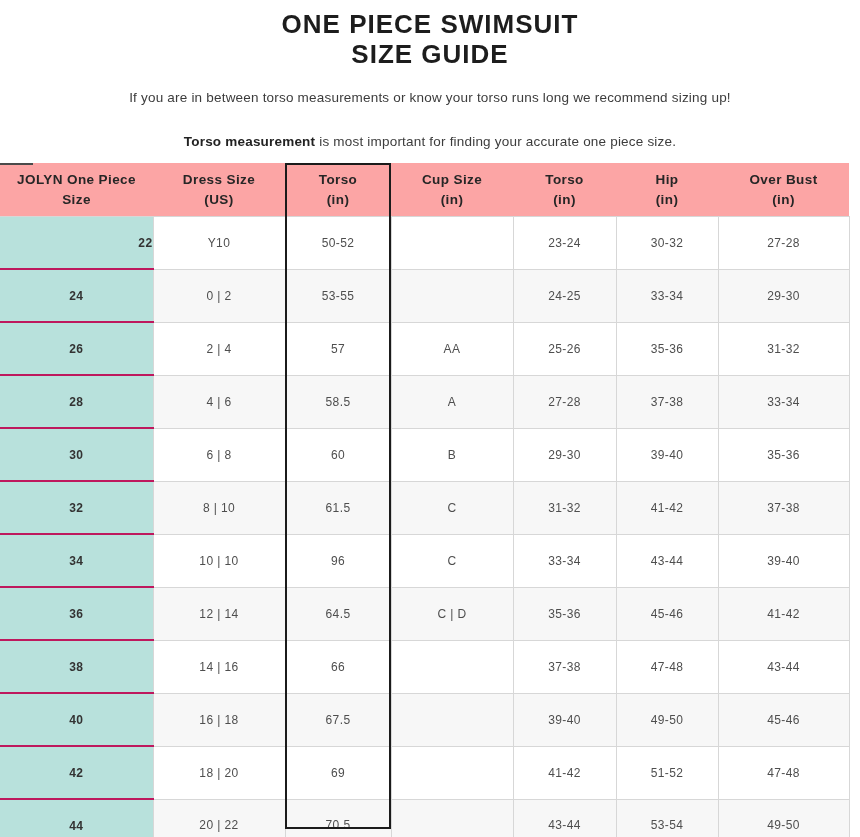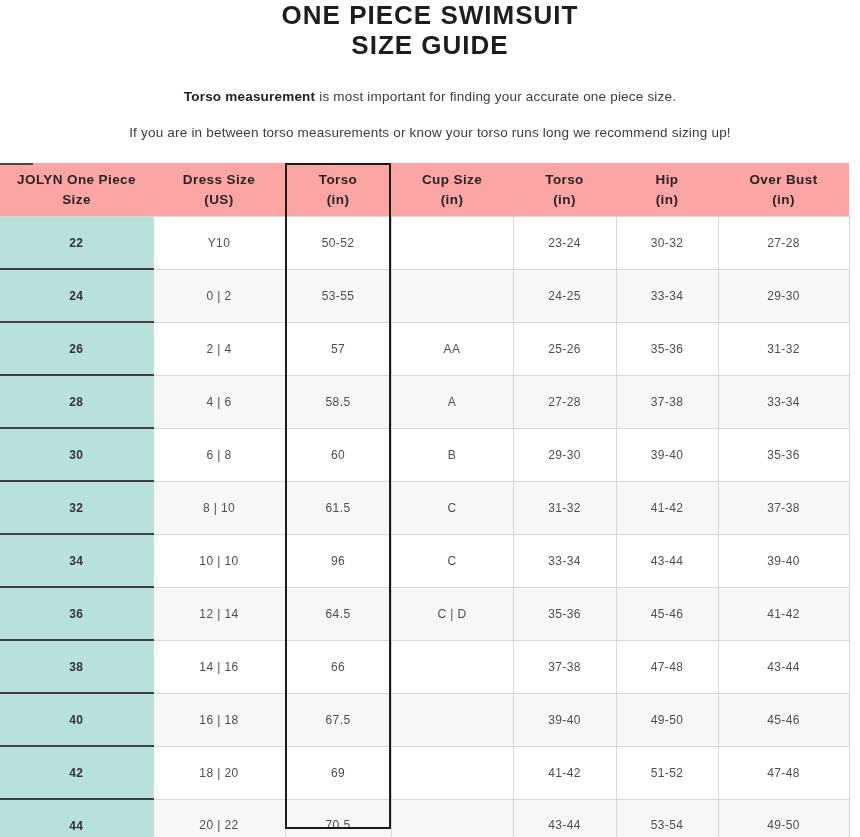--- a/index.html
+++ b/index.html
@@ -1,21 +1,21 @@
 <!DOCTYPE html>
 <html style="--teal: #b8e1dc; --alt: #f7f7f7; --grid: #d7d7d7; --hl: #1b1b1b;"><head>
 <meta charset="utf-8">
 <style>
   html,body{margin:0;padding:0;background:#ffffff;}
   .page{
     position:relative;width:860px;height:837px;background:#fff;
     font-family:"Liberation Sans",sans-serif;overflow:hidden;
   }
   .title{
-    margin:0;text-align:center;
+    margin:0;padding-top:9px;text-align:center;
     font-size:26px;line-height:30px;font-weight:bold;
     color:#1d1d1d;letter-spacing:1px;
   }
   .intro{margin:0;text-align:center;font-size:13.5px;color:#3c3c3c;letter-spacing:.2px;}
   .intro-1{margin-top:29px;}
   .intro-2{margin-top:21px;}
   .intro b{color:#222;}
   .table-wrap{position:absolute;top:163px;left:0;width:849px;}
   table{
     border-collapse:collapse;table-layout:fixed;width:849px;
@@ -29,43 +29,43 @@
     height:51px;padding:0;text-align:center;vertical-align:middle;
     font-size:12px;color:#4e4e4e;letter-spacing:.4px;
     border-top:1px solid var(--grid);
   }
   td + td{border-left:1px solid var(--grid);}
   td:last-child{border-right:1px solid var(--grid);}
   tbody tr:last-child td{border-bottom:1px solid var(--grid);}
   
   tbody td:first-child{
     background:var(--teal);font-weight:bold;color:#333;
-    border-top:2px solid #404040;
-  }
-  tbody tr:first-child td:first-child{border-top:1px solid var(--grid);}
+    border-top:2px solid #be185d;
+  }
+  tbody tr:first-child td:first-child{border-top:1px solid var(--grid);text-align:right;}
   
   tbody tr:nth-child(even) td:not(:first-child){background:var(--alt);}
   
   .torso-highlight{
     position:absolute;top:0;left:285px;width:106px;height:666px;
     border:2px solid var(--hl);box-sizing:border-box;pointer-events:none;
   }
   
   .edge-tick{position:absolute;top:0;left:0;width:33px;height:2px;background:#4a4a4a;}
 </style>
 </head>
 <body>
 
 <div class="page">
 
   <h1 class="title"><span>ONE PIECE SWIMSUIT</span><br><span>SIZE GUIDE</span></h1>
 
+  <p class="intro intro-2">If you are in between torso measurements or know your torso runs long we recommend sizing up!</p>
+
   <p class="intro intro-1"><b>Torso measurement</b><span> is most important for finding your accurate one piece size.</span></p>
-
-  <p class="intro intro-2">If you are in between torso measurements or know your torso runs long we recommend sizing up!</p>
 
   <div class="table-wrap">
     <table>
       <colgroup>
         <col style="width:153px">
           <col style="width:132px">
           <col style="width:106px">
         <col style="width:122px">
           <col style="width:103px">
           <col style="width:102px">

